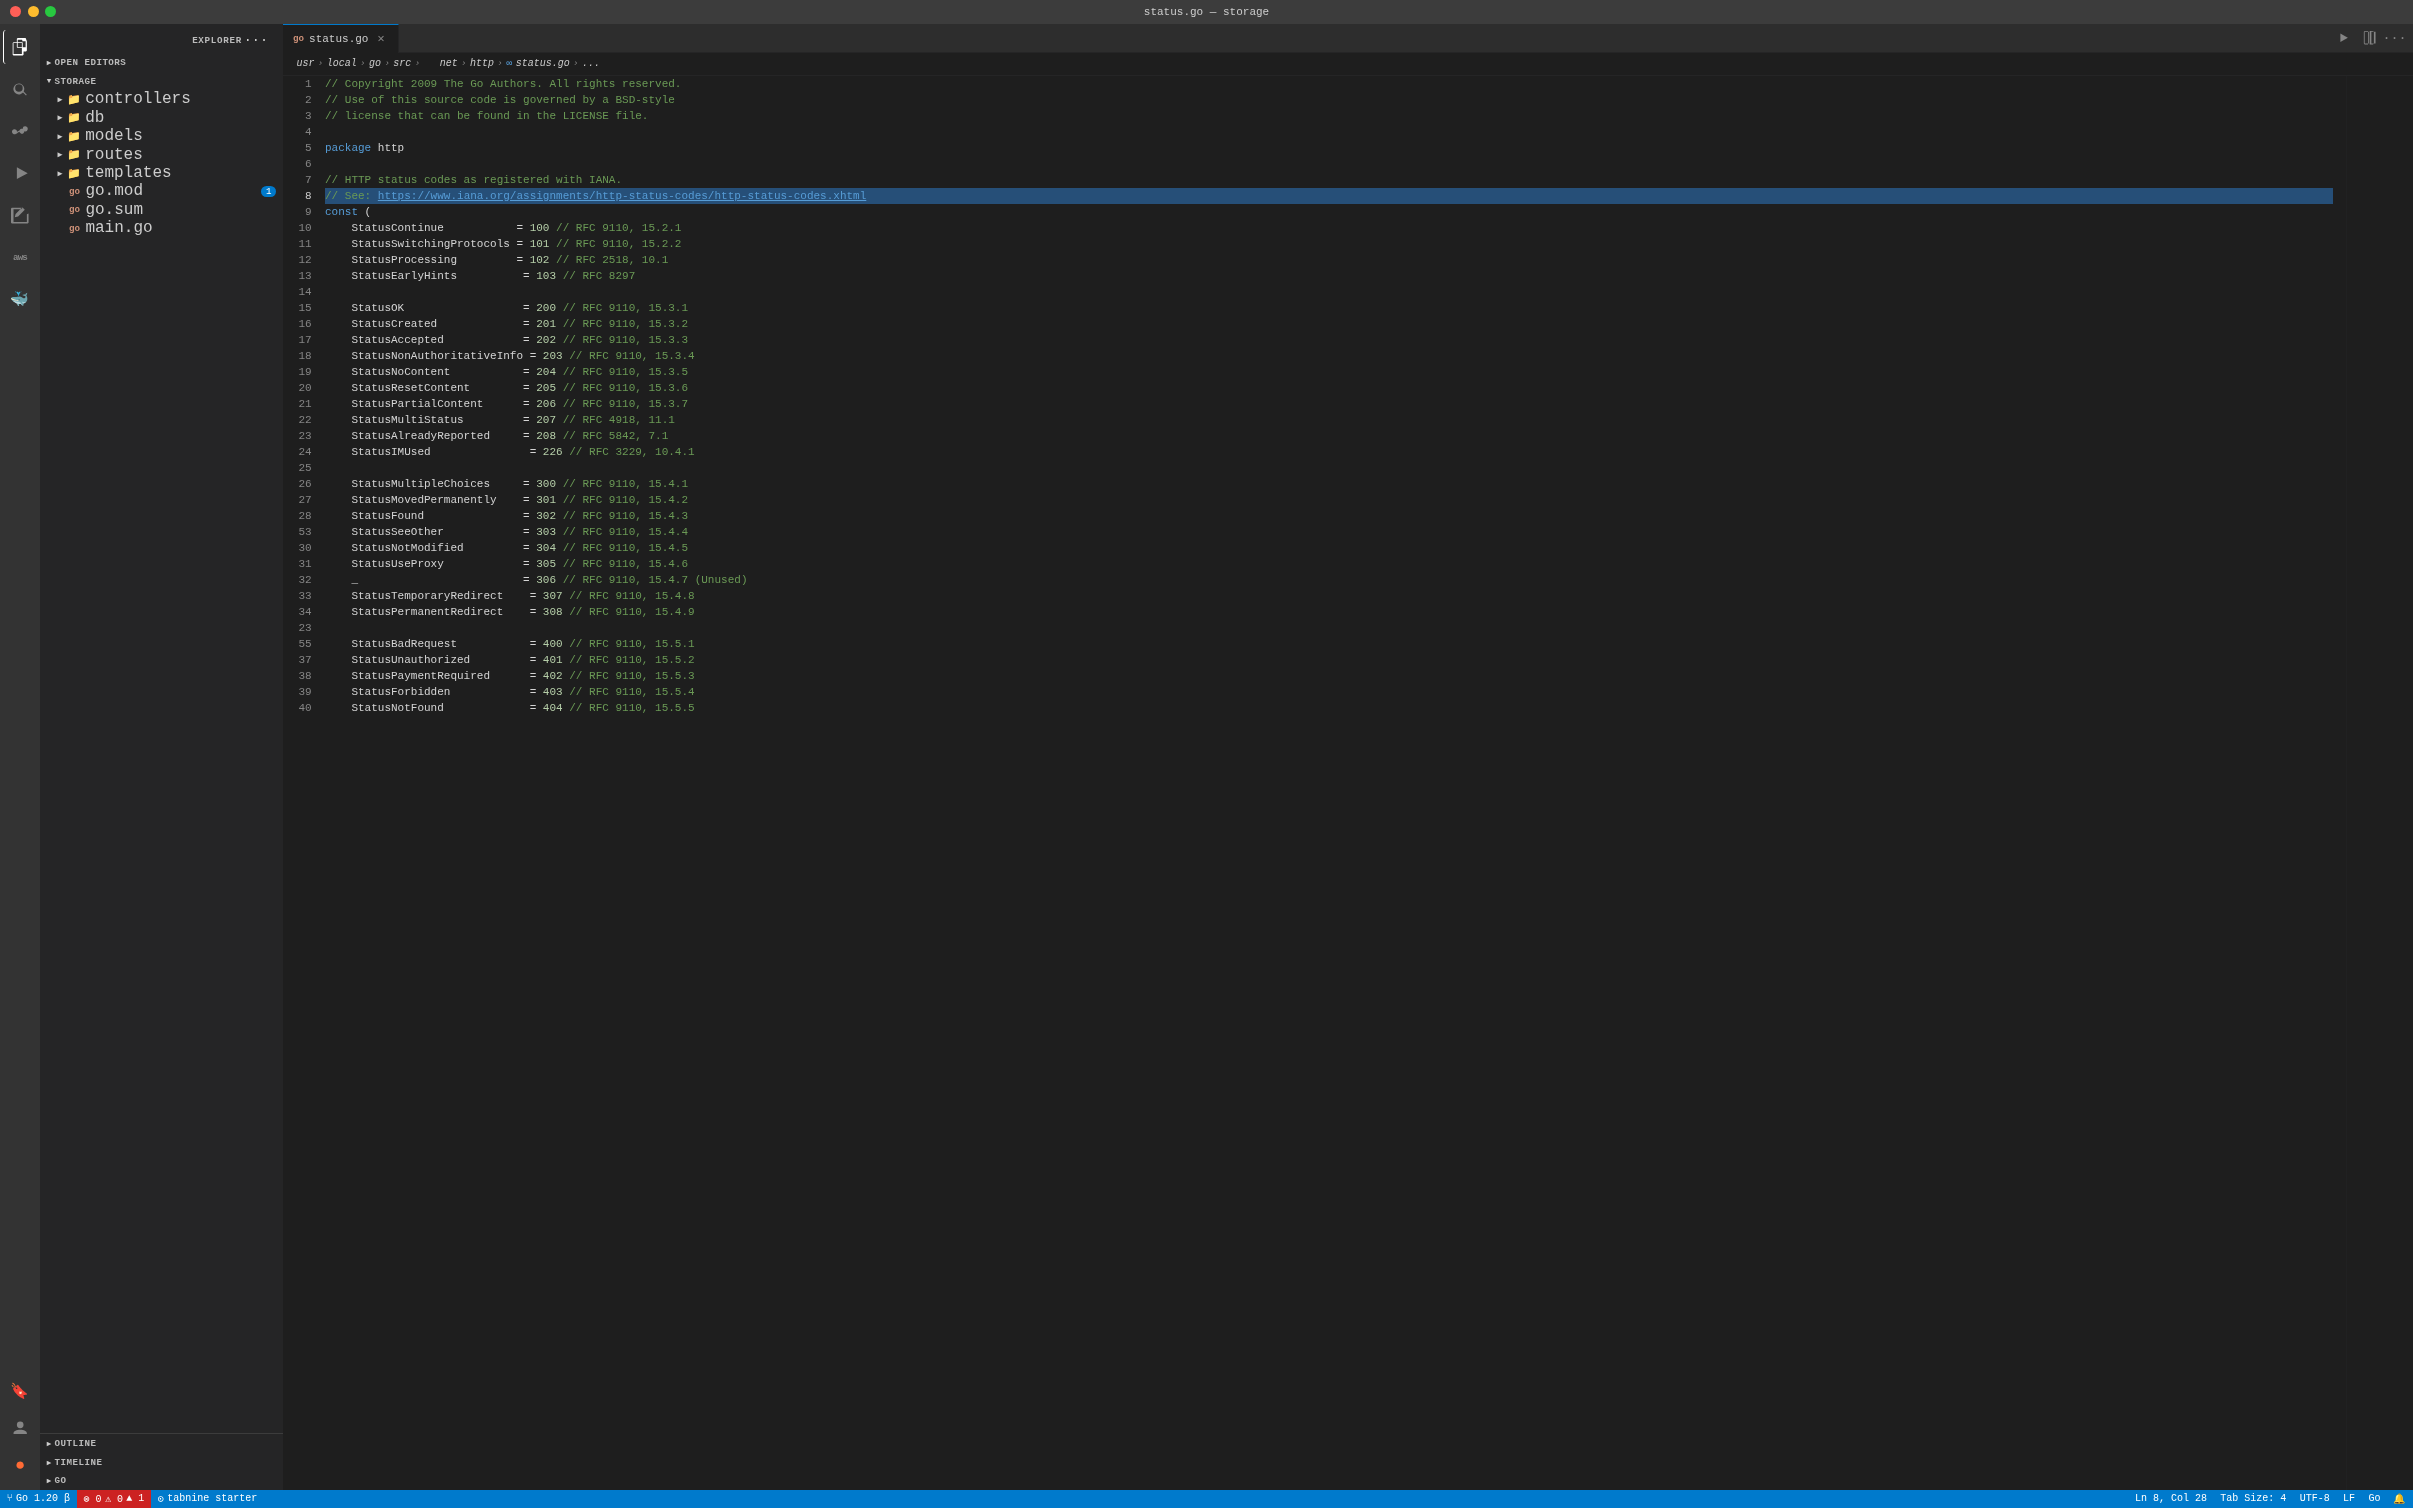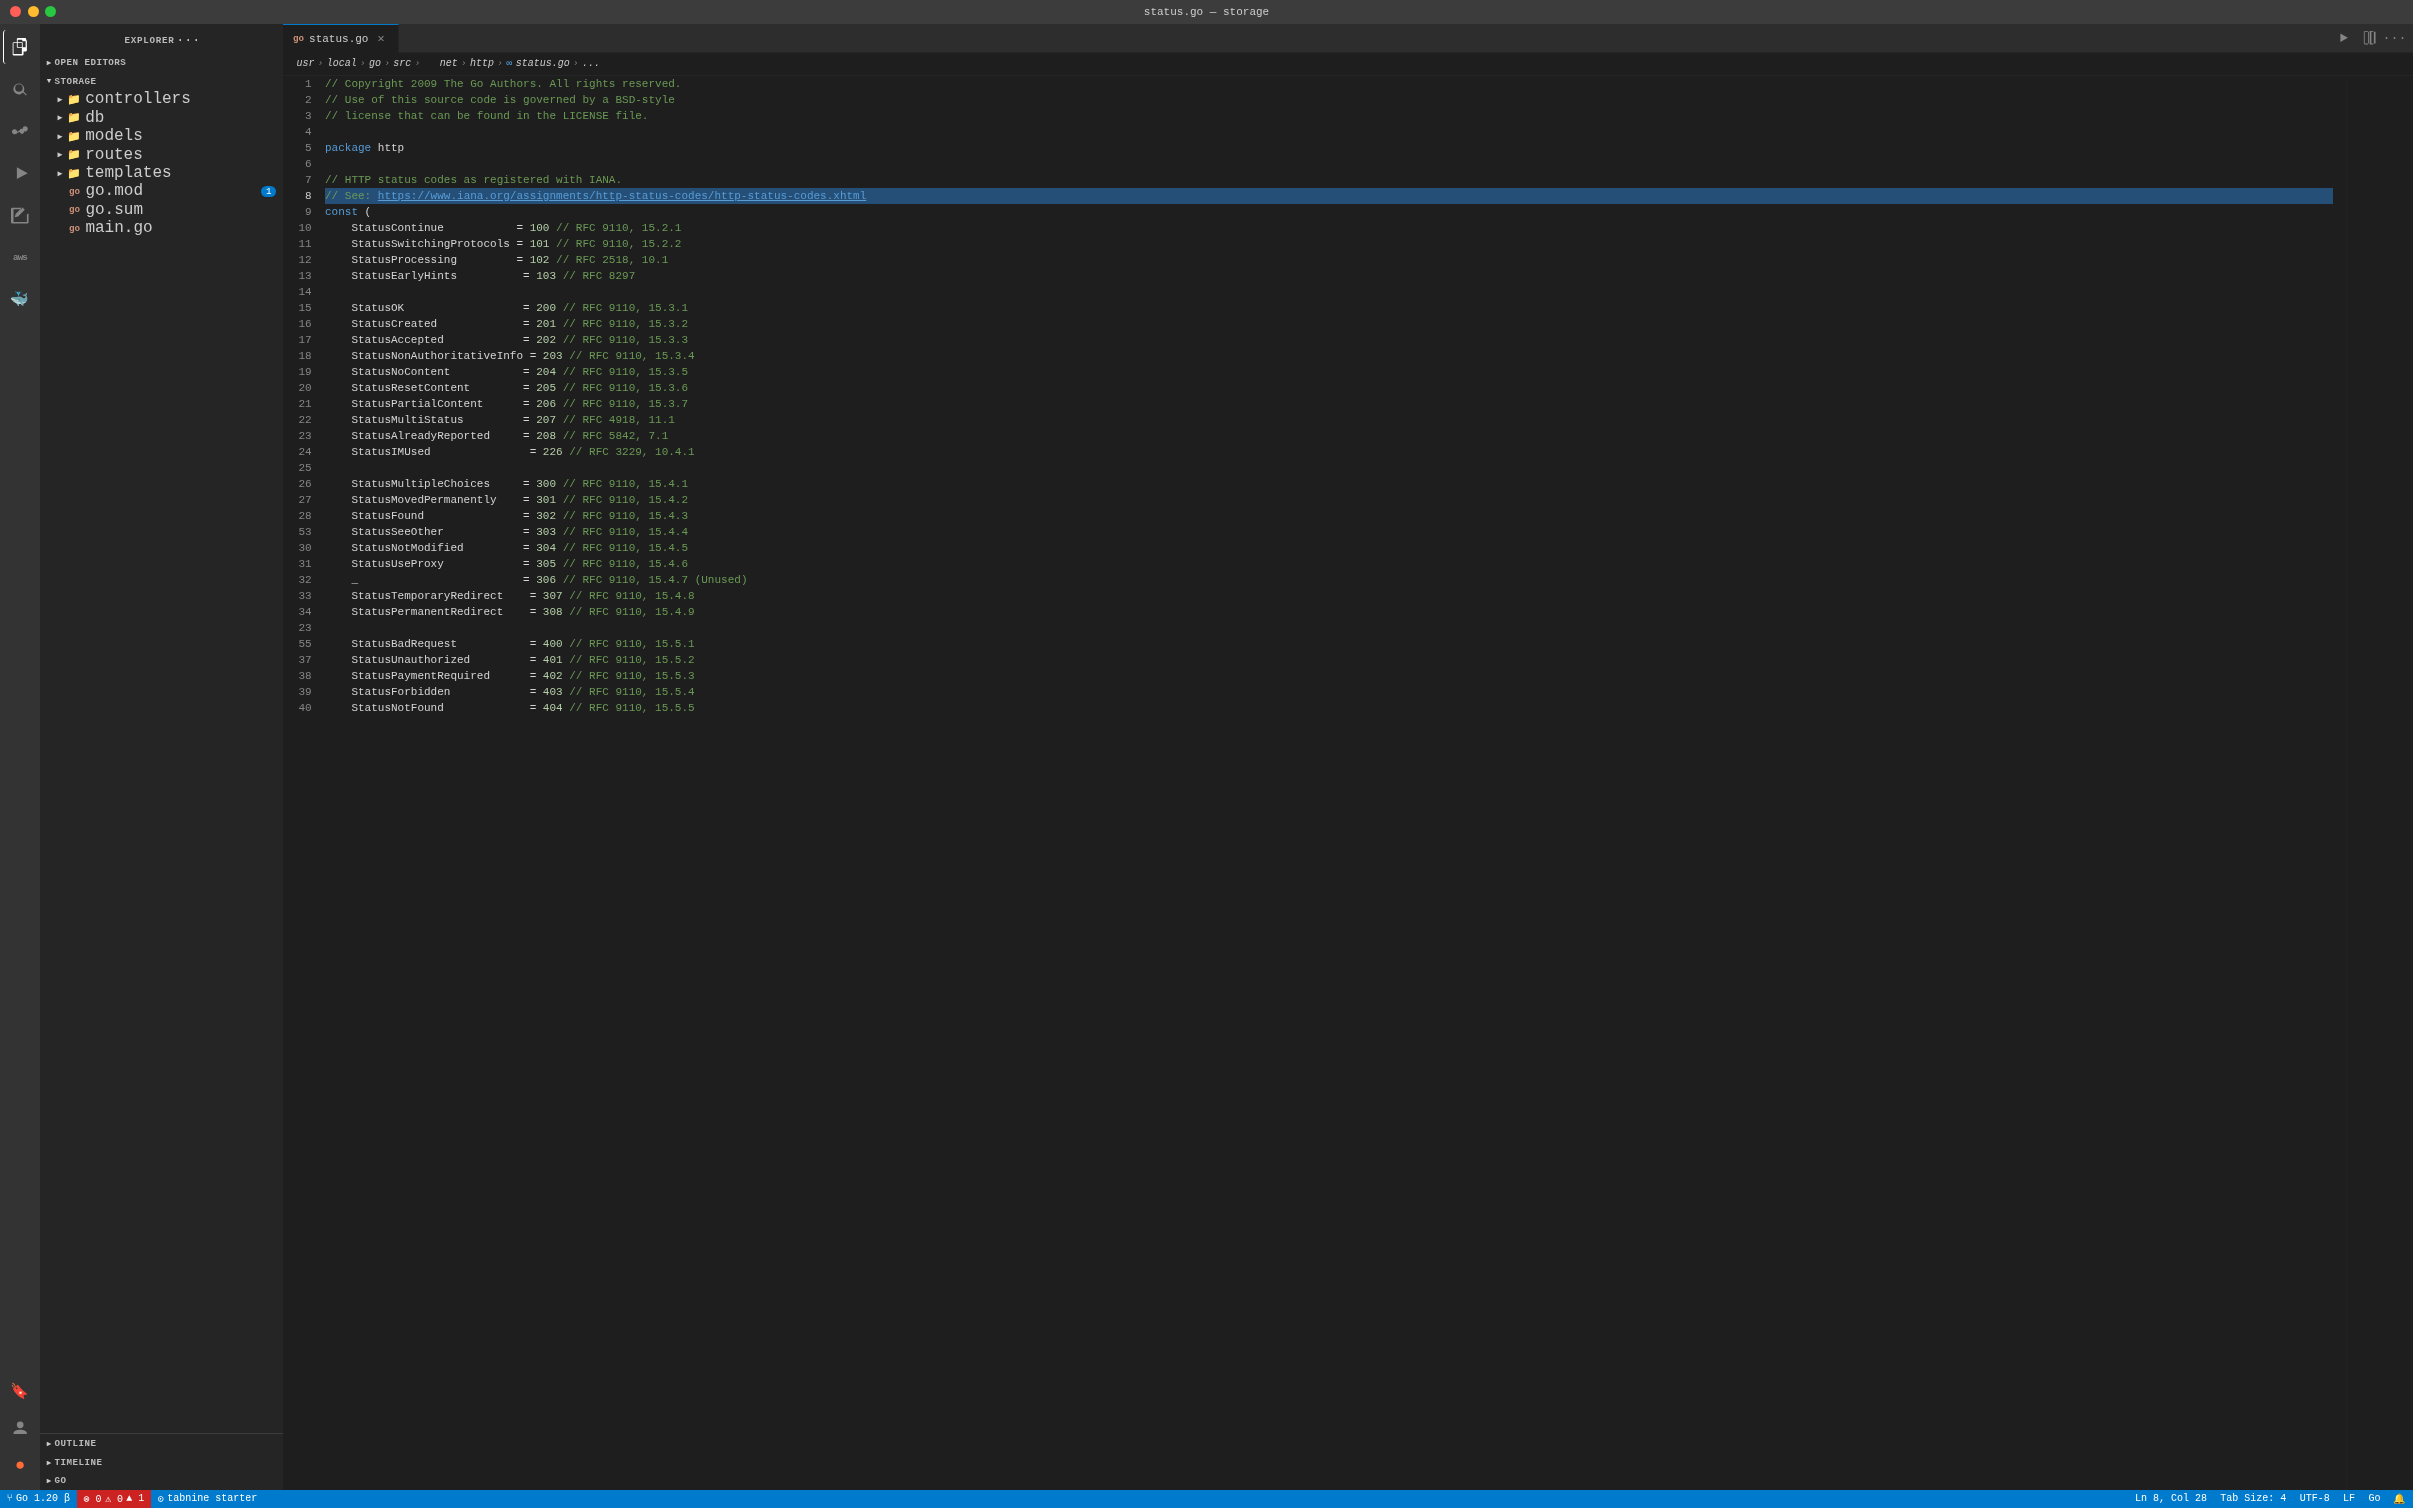--- a/index.html
+++ b/index.html
@@ -87,21 +87,21 @@
       width: 243px;
       background: #252526;
       display: flex;
       flex-direction: column;
       flex-shrink: 0;
       overflow: hidden;
     }
     .sidebar-header {
       display: flex;
       align-items: center;
-      justify-content: center;
+      justify-content: flex-end;
       padding: 6.7px 13.4px 3.4px 17px;
       height: 30px;
     }
     .sidebar-header-title {
       font-size: 9.2px;
       font-weight: 700;
       letter-spacing: 0.08em;
       color: #bbbbbb;
       text-transform: uppercase;
     }

